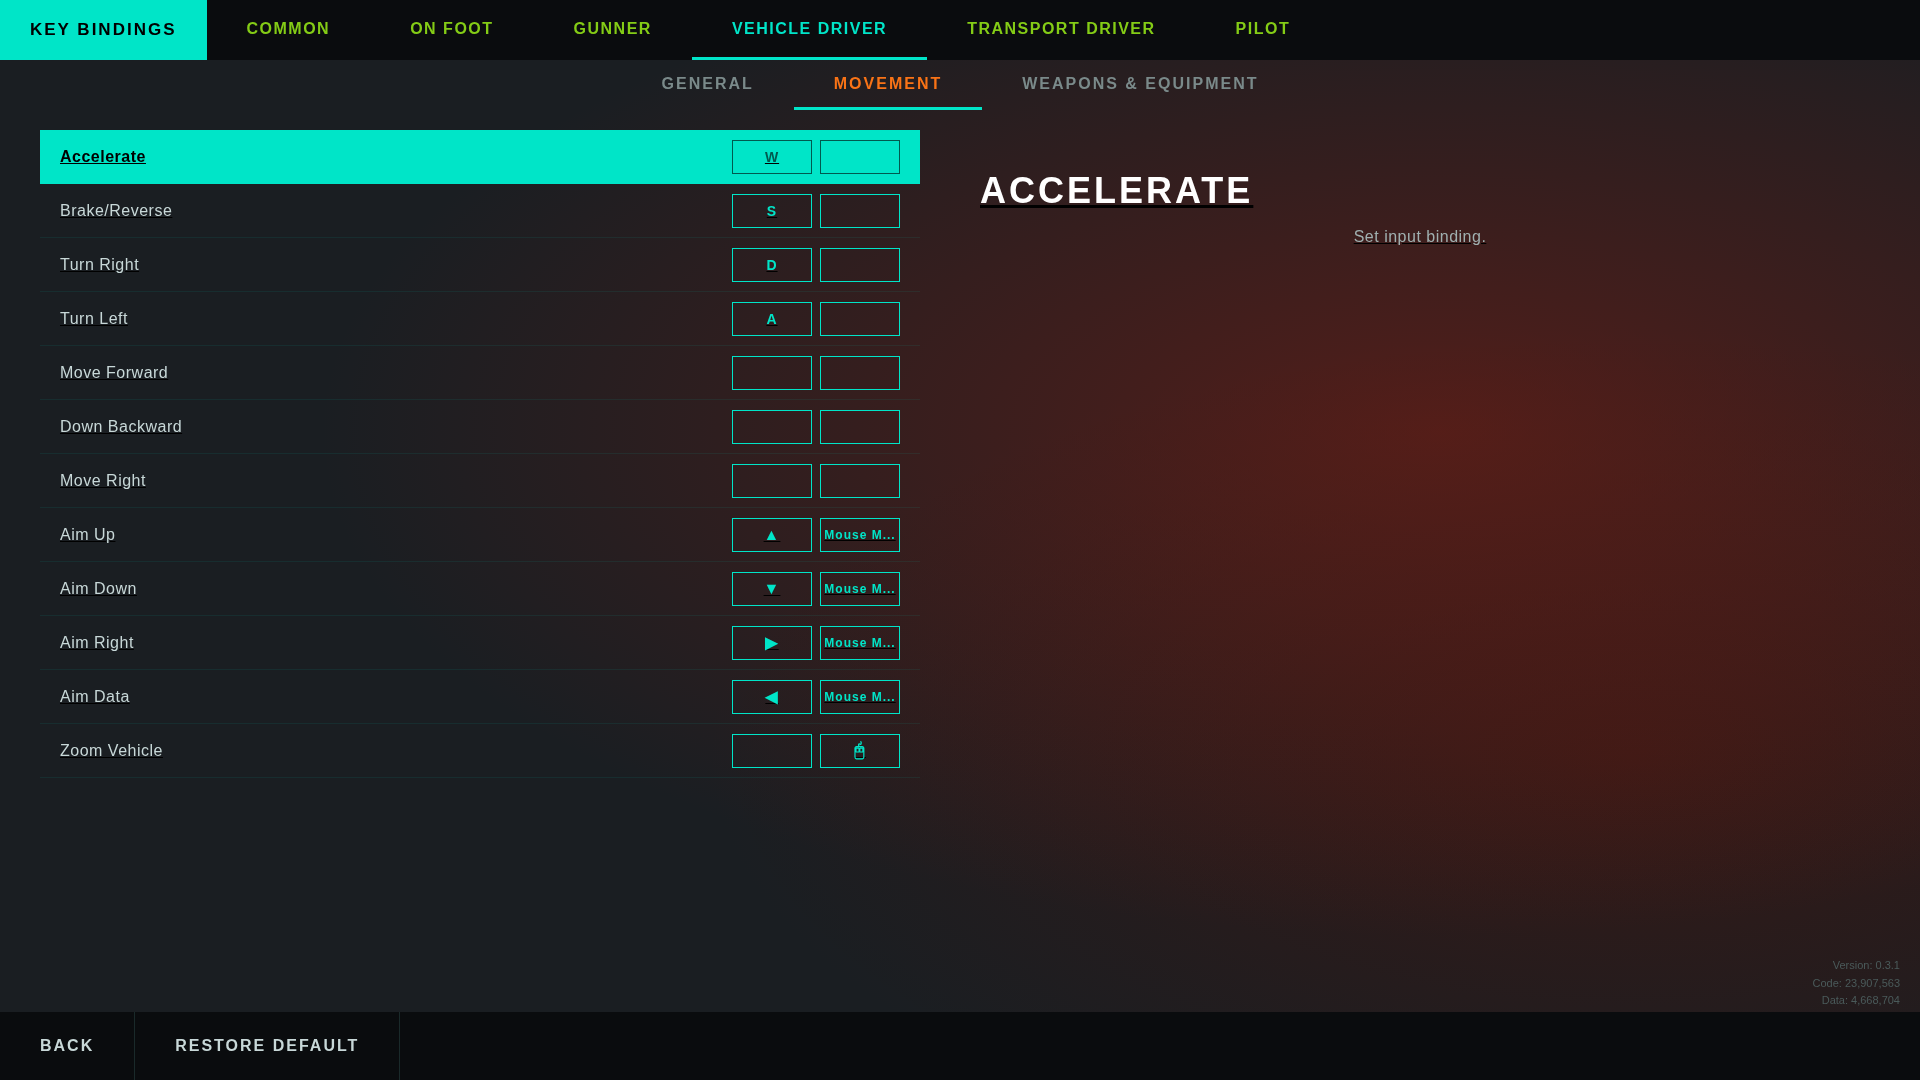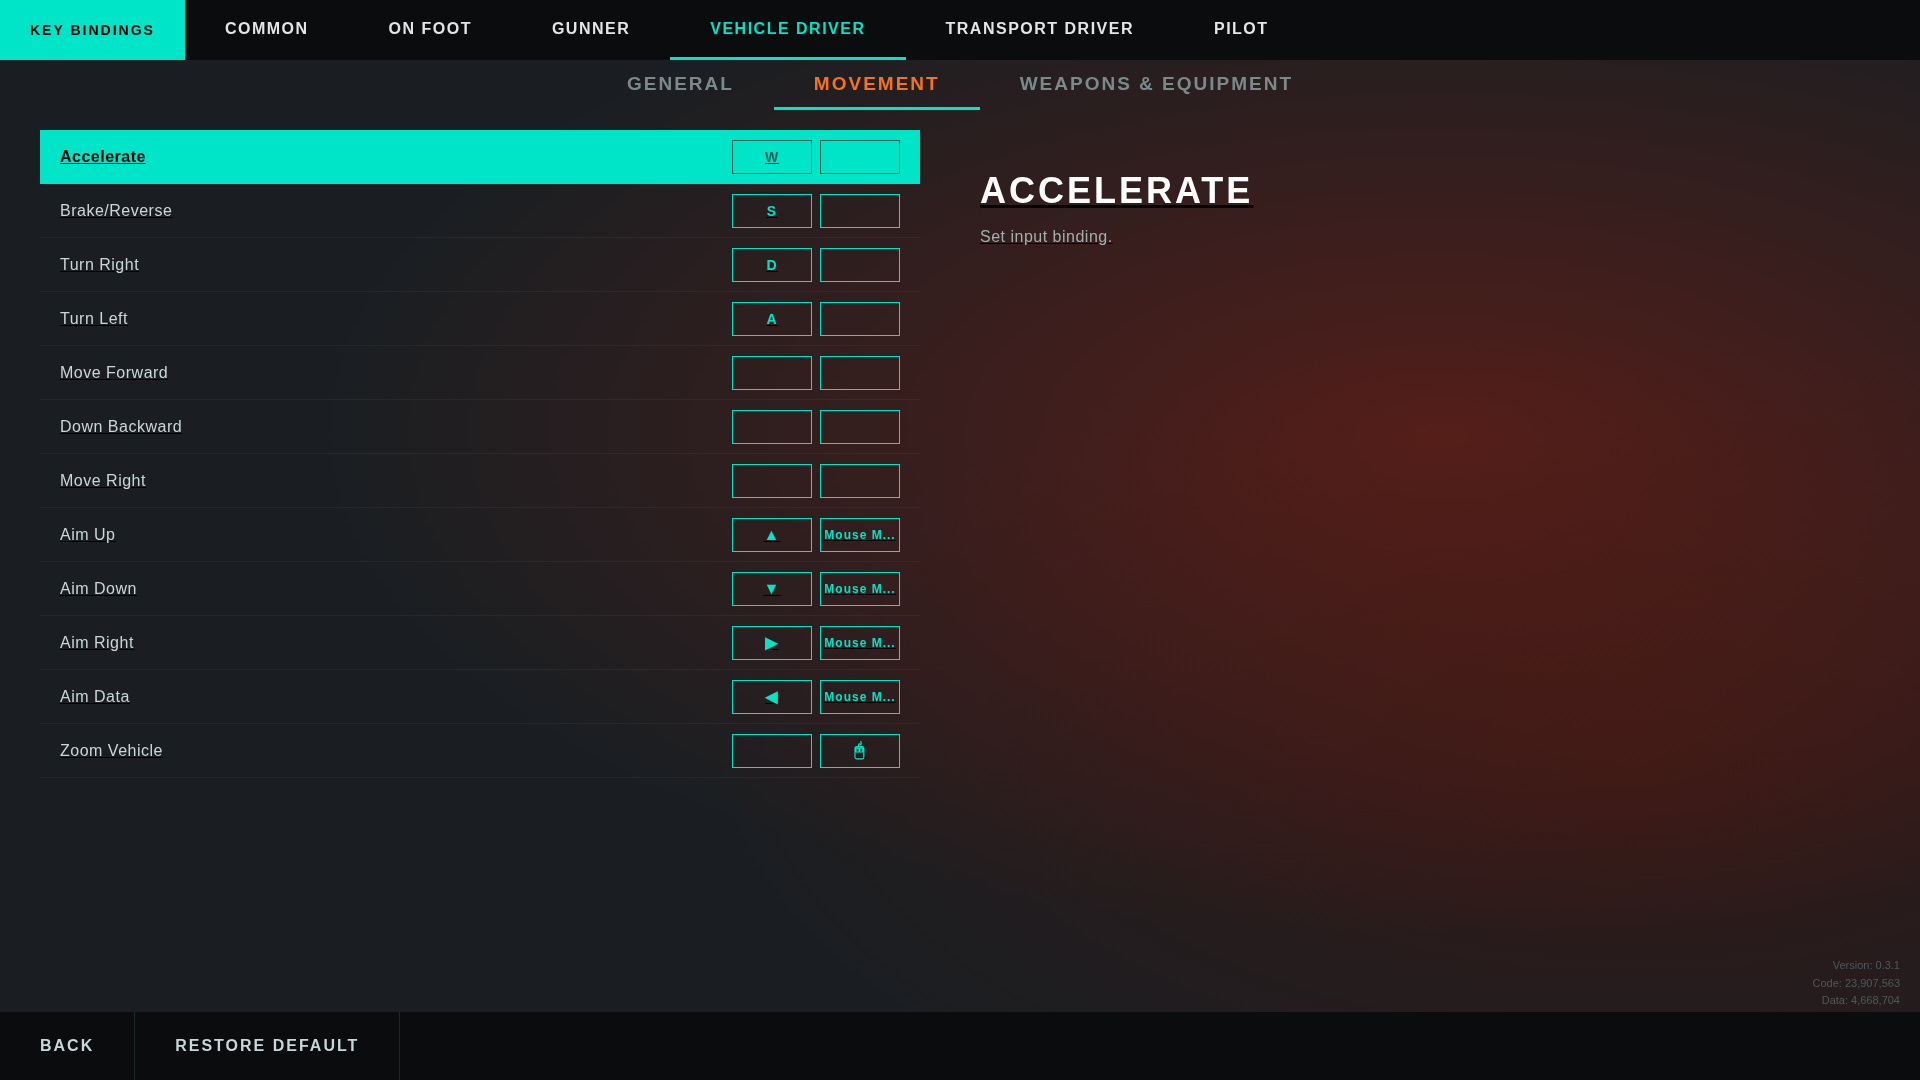--- a/index.html
+++ b/index.html
@@ -31,36 +31,36 @@
       display: flex;
       align-items: stretch;
       height: 60px;
       background: #0a0c0e;
     }
 
     .nav-keybindings {
       background: #00e5c8;
       color: #000;
       font-weight: 900;
-      font-size: 14px;
+      font-size: 17px;
       letter-spacing: 2px;
       padding: 0 30px;
       display: flex;
       align-items: center;
       text-transform: uppercase;
       cursor: pointer;
     }
 
     .nav-tabs {
       display: flex;
       align-items: stretch;
     }
 
     .nav-tab {
-      color: #e5e5e5;
+      color: #84cc16;
       font-size: 16px;
       font-weight: 600;
       letter-spacing: 1.5px;
       padding: 0 40px;
       display: flex;
       align-items: center;
       text-transform: uppercase;
       cursor: pointer;
       border-bottom: 3px solid transparent;
     }
@@ -77,21 +77,21 @@
       display: flex;
       justify-content: center;
       align-items: stretch;
       height: 50px;
       background: transparent;
       gap: 0;
     }
 
     .sub-tab {
       color: #7a8a8a;
-      font-size: 19px;
+      font-size: 16px;
       font-weight: 600;
       letter-spacing: 2px;
       padding: 0 40px;
       display: flex;
       align-items: center;
       text-transform: uppercase;
       cursor: pointer;
       border-bottom: 3px solid transparent;
     }
 
@@ -202,20 +202,21 @@
       font-size: 36px;
       font-weight: 900;
       letter-spacing: 3px;
       text-transform: uppercase;
     }
 
     .detail-desc {
       color: #a0b0b0;
       font-size: 16px;
       letter-spacing: 0.5px;
+      text-align: center;
     }
 
     
     .bottom-bar {
       position: absolute;
       bottom: 0;
       left: 0;
       width: 100%;
       height: 68px;
       background: #0a0c0e;

